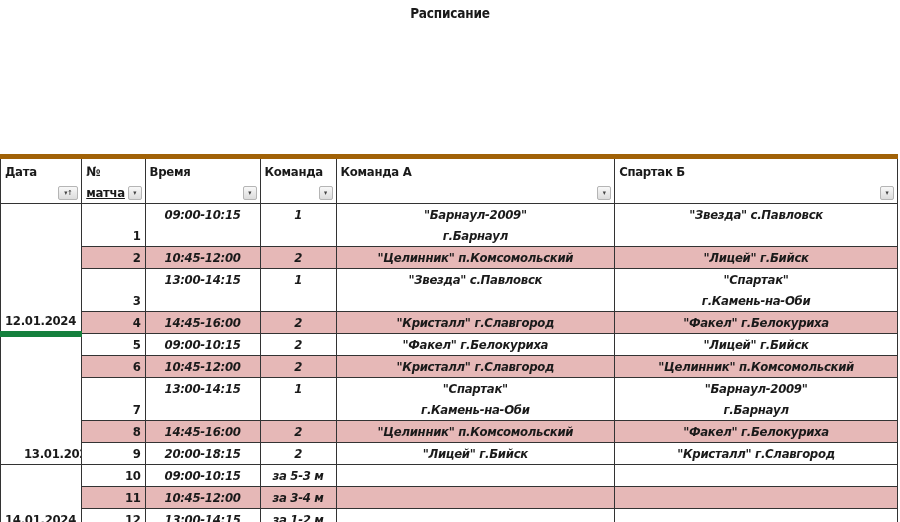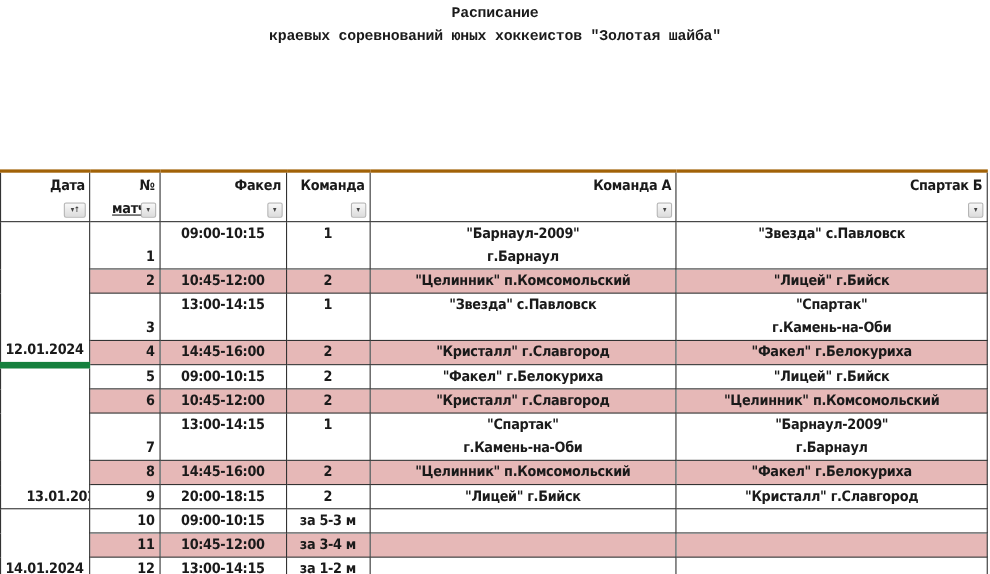--- a/index.html
+++ b/index.html
@@ -6,36 +6,36 @@
   body {
     width: 900px; height: 522px; overflow: hidden; position: relative;
     font-family: "DejaVu Sans Condensed", "DejaVu Sans", sans-serif;
     color: #1a1a1a;
   }
   .title-block {
     position: absolute; left: 0; top: 3px; width: 900px;
     text-align: center; font-weight: bold; font-size: 13.5px; line-height: 20.5px;
     font-stretch: condensed; letter-spacing: -0.2px;
   }
-  .title-block div { white-space: nowrap; font-family: Liberation Mono, monospace; }
+  .title-block div { white-space: nowrap; }
   table.sched {
     position: absolute; left: 0; top: 154px;
     border-collapse: collapse; table-layout: fixed;
     width: 898px;
     font-size: 13px; font-weight: bold; letter-spacing: -0.3px;
   }
   table.sched td, table.sched th {
     border: 1px solid #333;
     padding: 0 4px;
     overflow: hidden; white-space: nowrap;
     line-height: 21px;
   }
   table.sched thead th {
-    border-top: 3px solid #a16207; border-bottom: 1px solid #333;
-    height: 42px; vertical-align: top; text-align: right;
+    border-top: 5px solid #a16207; border-bottom: 1px solid #333;
+    height: 42px; vertical-align: top; text-align: left;
     position: relative; font-weight: bold; padding-top: 2px;
   }
   .col-date { width: 77px; }
   .col-no { width: 60px; }
   .col-time { width: 109px; }
   .col-group { width: 72px; }
   .col-a { width: 264px; }
   .col-b { width: 268px; }
   .filter-btn {
     position: absolute; right: 3px; bottom: 3px;
@@ -43,32 +43,31 @@
     border: 1px solid #b5b5b5; border-radius: 2px;
     background: linear-gradient(#f8f8f8, #dcdcdc);
     display: flex; align-items: center; justify-content: center;
     font-size: 7px; color: #444; line-height: 1;
   }
   .filter-btn.sorted { width: 20px; }
   .hdr-no-line2 { display: block; text-decoration: underline; }
   td.date { border-top: none; border-bottom: none; text-align: left; vertical-align: bottom; padding-left: 4px; }
   td.date.last { border-bottom: 1px solid #333; }
   td.no { text-align: right; vertical-align: bottom; }
-  td.time, td.group, td.team { text-align: center; vertical-align: top; }
+  td.time, td.group, td.team { text-align: center; vertical-align: top; font-style: italic; }
   tr.pink td.no, tr.pink td.time, tr.pink td.group, tr.pink td.team { background: #e6b8b7; }
   tr.tall td { height: 40px; }
   tr.short td { height: 20px; }
   .team span { display: block; }
 </style>
 </head>
 <body>
 
 <div class="title-block">
   <div>Расписание</div>
-  <div>краевых соревнований юных хоккеистов "Золотая шайба"</div>
 </div>
 
 <table class="sched">
   <colgroup>
     <col class="col-date">
       <col class="col-no">
       <col class="col-time">
       <col class="col-group">
       <col class="col-a">
       <col class="col-b">
@@ -78,21 +77,21 @@
       <th>
         <span>Дата</span>
         <span class="filter-btn sorted">▾↑</span>
       </th>
       <th>
         <span>№</span>
         <span class="hdr-no-line2">матча</span>
         <span class="filter-btn">▾</span>
       </th>
       <th>
-        <span>Факел</span>
+        <span>Время</span>
         <span class="filter-btn">▾</span>
       </th>
       <th>
         <span>Команда</span>
         <span class="filter-btn">▾</span>
       </th>
       <th>
         <span>Команда А</span>
         <span class="filter-btn">▾</span>
       </th>

